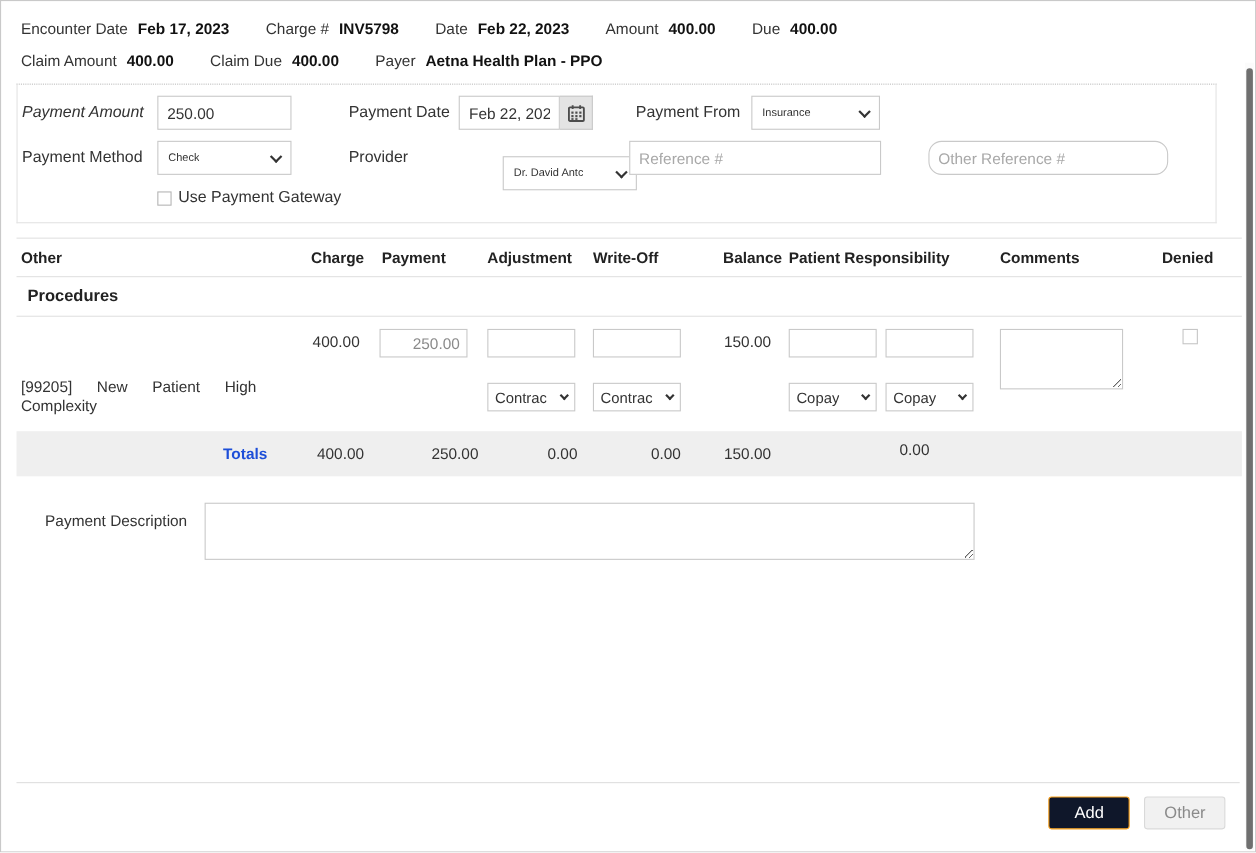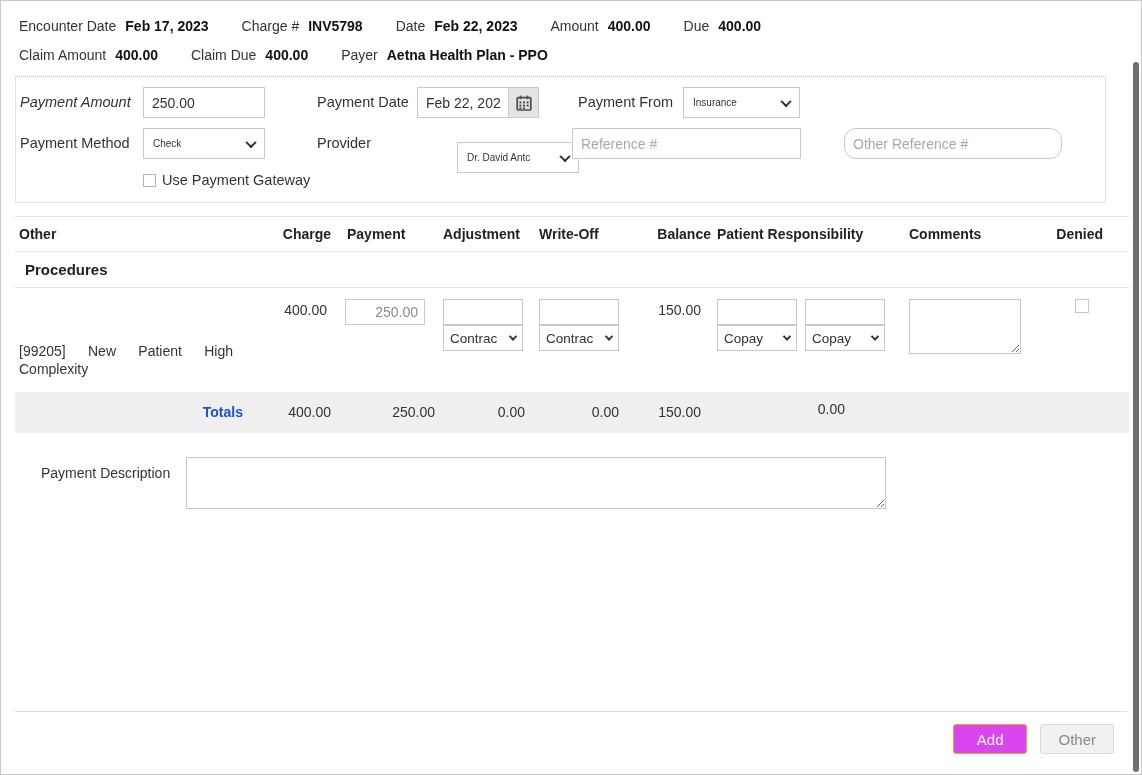--- a/index.html
+++ b/index.html
@@ -52,21 +52,21 @@
   .items { margin: 13px 0 0 14px; width: 1114px; font-size: 14px; }
   .tgrid { display: grid; grid-template-columns: 252px 64px 112px 96px 100px 72px 186px 130px 1fr; }
   .t-head { border-top: 1px solid #e2e2e2; border-bottom: 1px solid #e2e2e2; padding: 9px 0; }
   .t-head .th { font-weight: 700; color: #222; }
   .th.right { text-align: right; }
   .t-group { border-bottom: 1px solid #e2e2e2; padding: 9px 0 9px 10px; font-weight: 700;
              font-size: 15px; color: #222; }
   .t-row { padding: 11px 0 10px 0; align-items: start; }
   .item-text { width: 218px; padding-left: 4px; text-align: justify; line-height: 1.25; color: #333; margin-top: 44px; }
   .cell-num { text-align: right; padding-right: 4px; color: #333; }
-  .stack { display: flex; flex-direction: column; gap: 0; }
+  .stack { display: flex; flex-direction: column; gap: 23px; }
   .row-input { width: 80px; height: 26px; border: 1px solid #c9c9c9; font-size: 14px;
                text-align: right; padding: 0 6px; color: #8a8a8a; outline: none;
                font-family: "Liberation Sans", sans-serif; }
   .row-select { width: 80px; height: 26px; padding: 0 6px; }
   .row-select .sel-txt { font-size: 13.5px; }
   .row-select .chev { width: 6px; height: 6px; }
   .ml14 { margin-left: 14px; } .ml0 { margin-left: 0; }
   .pr-wrap { display: flex; gap: 8px; padding-left: 6px; }
   .comments-ta { width: 112px; height: 55px; border: 1px solid #c9c9c9; resize: both;
                  margin-left: 12px; font-family: "Liberation Sans", sans-serif; font-size: 13px; outline: none; }
@@ -84,21 +84,21 @@
   .pay-desc label { font-size: 14px; color: #333; padding-top: 8px; }
   .desc-ta { width: 700px; height: 52px; border: 1px solid #c9c9c9; resize: both;
              font-family: "Liberation Sans", sans-serif; font-size: 13px; outline: none; }
 
   
   .modal-footer { position: absolute; left: 14px; right: 14px; bottom: 0; height: 63px;
                   border-top: 1px solid #dedede; display: flex; justify-content: flex-end;
                   align-items: flex-start; gap: 13px; padding: 12px 13px 0 0; }
   .btn { height: 30px; font-size: 15px; border-radius: 3px; cursor: pointer;
          font-family: "Liberation Sans", sans-serif; }
-  .btn-add { background: #d946ef; color: #fff; border: 1px solid #f9a11b; padding: 0 23px; }
+  .btn-add { background: #0f172a; color: #fff; border: 1px solid #f9a11b; padding: 0 23px; }
   .btn-cancel { background: #f1f1f1; color: #8a8a8a; border: 1px solid #d9d9d9; padding: 0 17px; }
 
   
   .vscroll { position: absolute; top: 56px; bottom: 1px; right: 1px; width: 8px; background: #fbfbfb; }
   .vthumb { position: absolute; top: 5px; bottom: 1px; right: 1px; width: 6px; background: #6f6f6f; border-radius: 3px; }
 </style>
 </head>
 <body>
 
 <div class="modal">

